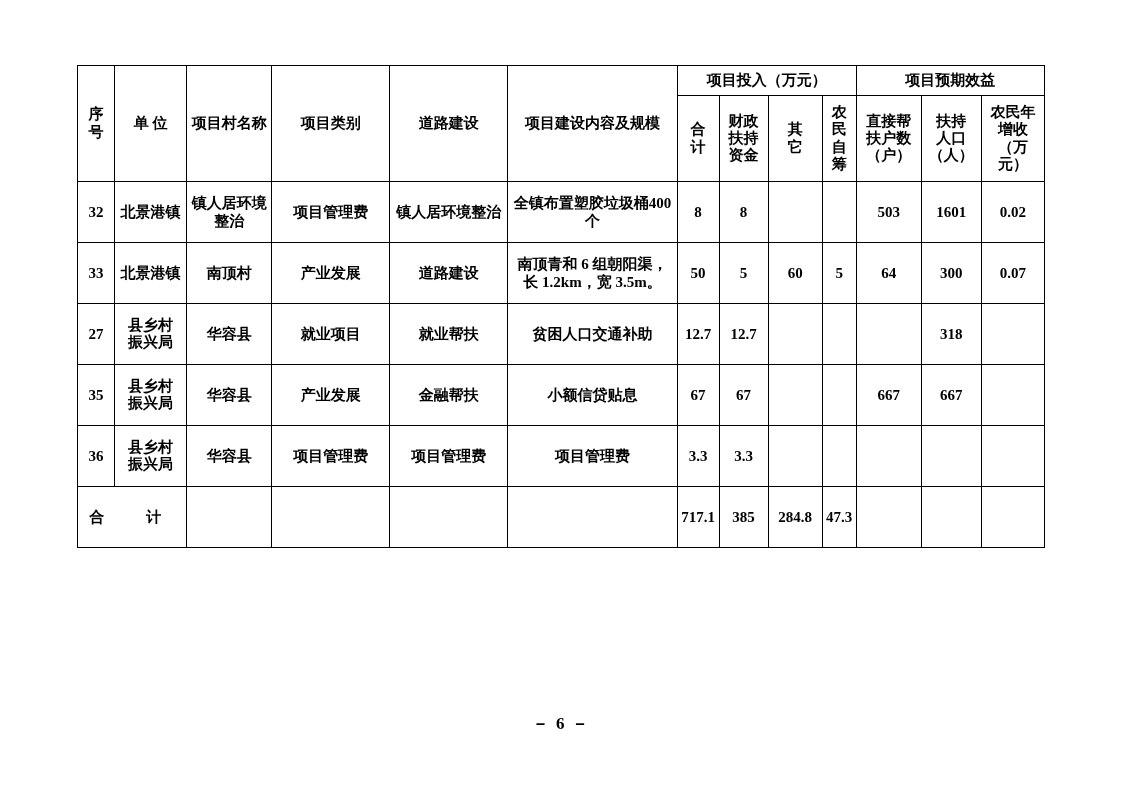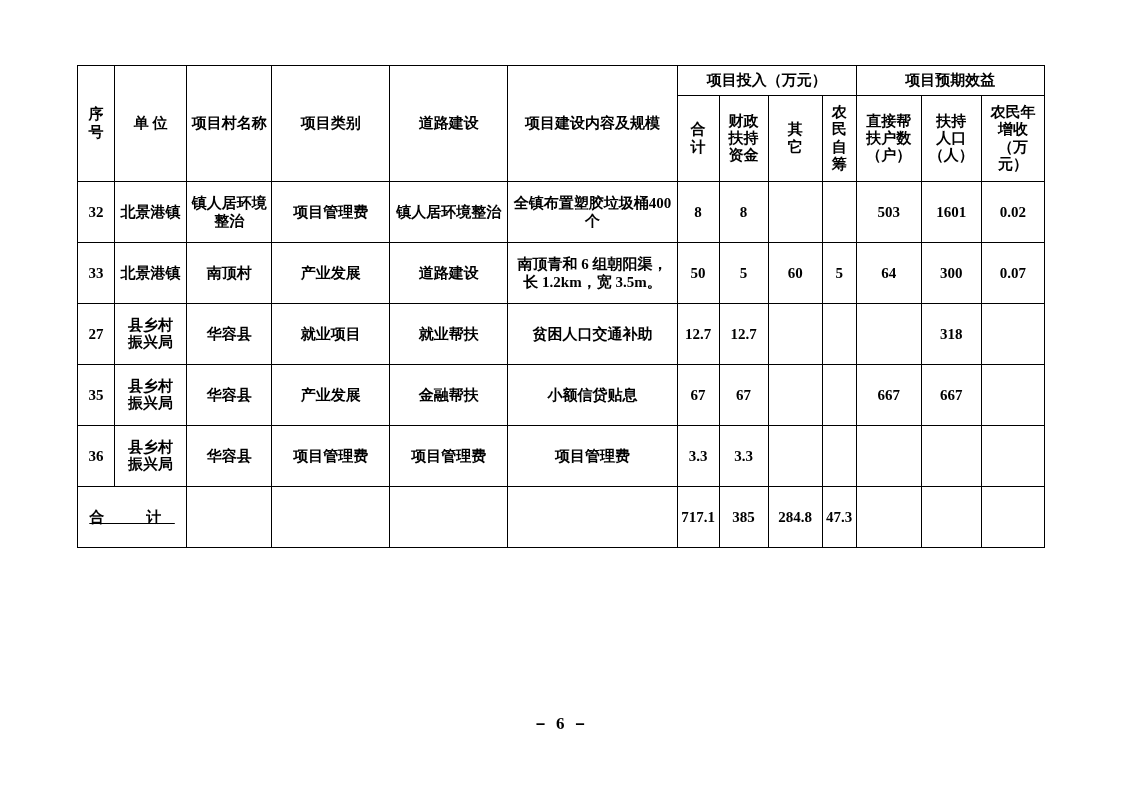--- a/index.html
+++ b/index.html
@@ -59,21 +59,20 @@
     text-align: left;
     padding-left: 6px;
   }
   .narrow-head {
     font-size: 15px;
     line-height: 1.1;
   }
   .spaced2 {
     letter-spacing: 0.9em;
     padding-left: 0.9em;
-    text-decoration: underline;
   }
   .page-number {
     position: absolute;
     left: 0;
     top: 712px;
     width: 1122px;
     text-align: center;
     font-size: 17px;
     font-weight: bold;
     letter-spacing: 0.08em;

